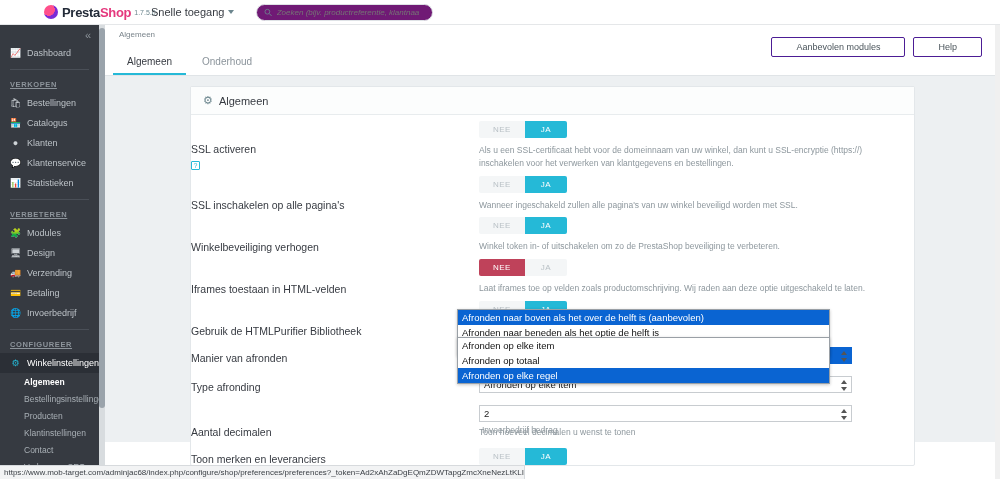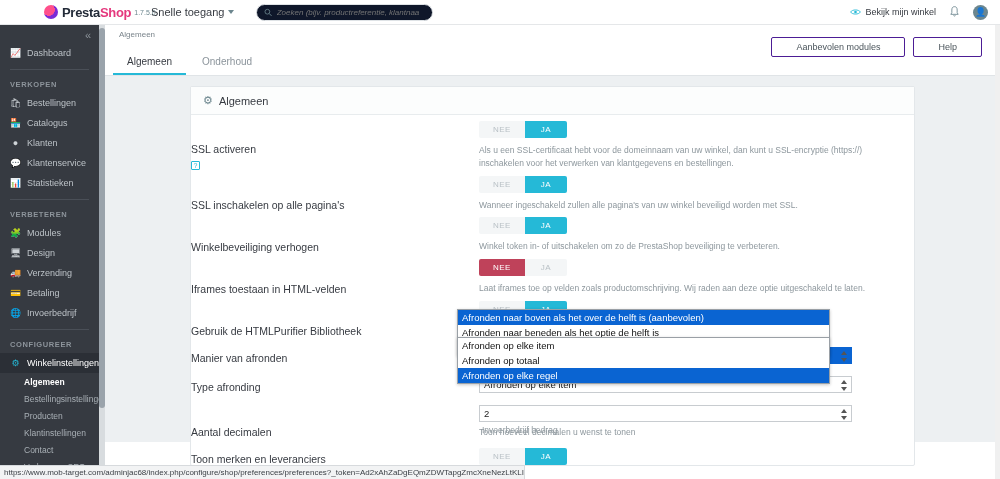--- a/index.html
+++ b/index.html
@@ -34,21 +34,21 @@
     cursor: pointer;
     justify-content: center;
   }
   .caret-d {
     width:0;height:0;border-left:3px solid transparent;border-right:3px solid transparent;
     border-top:4px solid #6c868e;
   }
   .searchbox {
     margin-left: 22px; width: 177px; height: 17px;
     border: 1px solid #dfe3e6; border-radius: 9px;
-    display: flex; align-items: center; padding: 0 7px; gap: 4px; background:#0f172a;
+    display: flex; align-items: center; padding: 0 7px; gap: 4px; background:#701a75;
   }
   .searchbox input {
     border: none; outline: none; font-size: 8px; color: #9aa3ab;
     font-style: italic; width: 100%; font-family: "Liberation Sans", sans-serif;
     background: transparent;
   }
   .top-right {
     margin-left: auto; display: flex; align-items: center; gap: 13px; padding-right: 12px;
     font-size: 9px; color: #363a41;
   }
@@ -64,21 +64,21 @@
   }
   .sb-collapse { text-align: right; padding: 4px 8px 2px 0; color: #8d949b; font-size: 11px; cursor: pointer;}
   .sb-item {
     display: flex; align-items: center; gap: 6px;
     padding: 5px 0 5px 10px; font-size: 9px; color: #bcc2c7; cursor: pointer;
   }
   .sb-ico { width: 11px; text-align: center; font-size: 9px; flex: 0 0 11px; color:#cfd4d8;}
   .sb-sep { height: 1px; background: #4a4f57; margin: 6px 10px; }
   .sb-head {
     font-size: 7.5px; font-weight: bold; letter-spacing: .6px;
-    color: #8d949b; padding: 4px 0 4px 10px;
+    color: #8d949b; padding: 4px 0 4px 10px; text-decoration: underline;
   }
   .sb-item.active { background: #2b2f36; color: #fff; }
   .sb-item.active .sb-ico { color: #25b9d7; }
   .sb-sub {
     font-size: 8.5px; color: #a9b0b6; padding: 3.5px 0 3.5px 24px; cursor: pointer;
   }
   .sb-sub.cur { color: #fff; font-weight: bold; }
 
   .sb-scroll {
     position:absolute; top:25px; left:99px; width:6px; height:454px; background:#d8dcdf; z-index:51;
@@ -190,34 +190,20 @@
       <span>Snelle toegang</span>
       <span class="caret-d"></span>
     </div>
     <div class="searchbox">
       <svg width="9" height="9" viewBox="0 0 16 16">
         <circle cx="6.5" cy="6.5" r="4.6" fill="none" stroke="#6c868e" stroke-width="1.6"></circle>
         <line x1="10" y1="10" x2="14.5" y2="14.5" stroke="#6c868e" stroke-width="1.8"></line>
       </svg>
       <input type="text" placeholder="Zoeken (bijv. productreferentie, klantnaa" style="">
     </div>
-    <div class="top-right">
-      <span style="display:flex;align-items:center;gap:4px;">
-        <svg width="11" height="8" viewBox="0 0 20 12">
-          <path d="M1 6 C4 1, 16 1, 19 6 C16 11, 4 11, 1 6 Z" fill="none" stroke="#25b9d7" stroke-width="1.6"></path>
-          <circle cx="10" cy="6" r="2.4" fill="#25b9d7"></circle>
-        </svg>
-        <span>Bekijk mijn winkel</span>
-      </span>
-      <svg width="11" height="12" viewBox="0 0 16 18">
-        <path d="M8 1 C5 1 4 3 4 6 L4 10 L2.5 12.5 L13.5 12.5 L12 10 L12 6 C12 3 11 1 8 1 Z" fill="none" stroke="#6c868e" stroke-width="1.3"></path>
-        <path d="M6.5 14 a1.6 1.6 0 0 0 3 0" fill="none" stroke="#6c868e" stroke-width="1.3"></path>
-      </svg>
-      <span class="icon-circle">👤</span>
-    </div>
   </div>
 
   <div class="sidebar">
     <div class="sb-collapse">«</div>
 
     <div class="sb-item">
       <span class="sb-ico">📈</span>
       <span>Dashboard</span>
     </div>
     <div class="sb-sep"></div>

